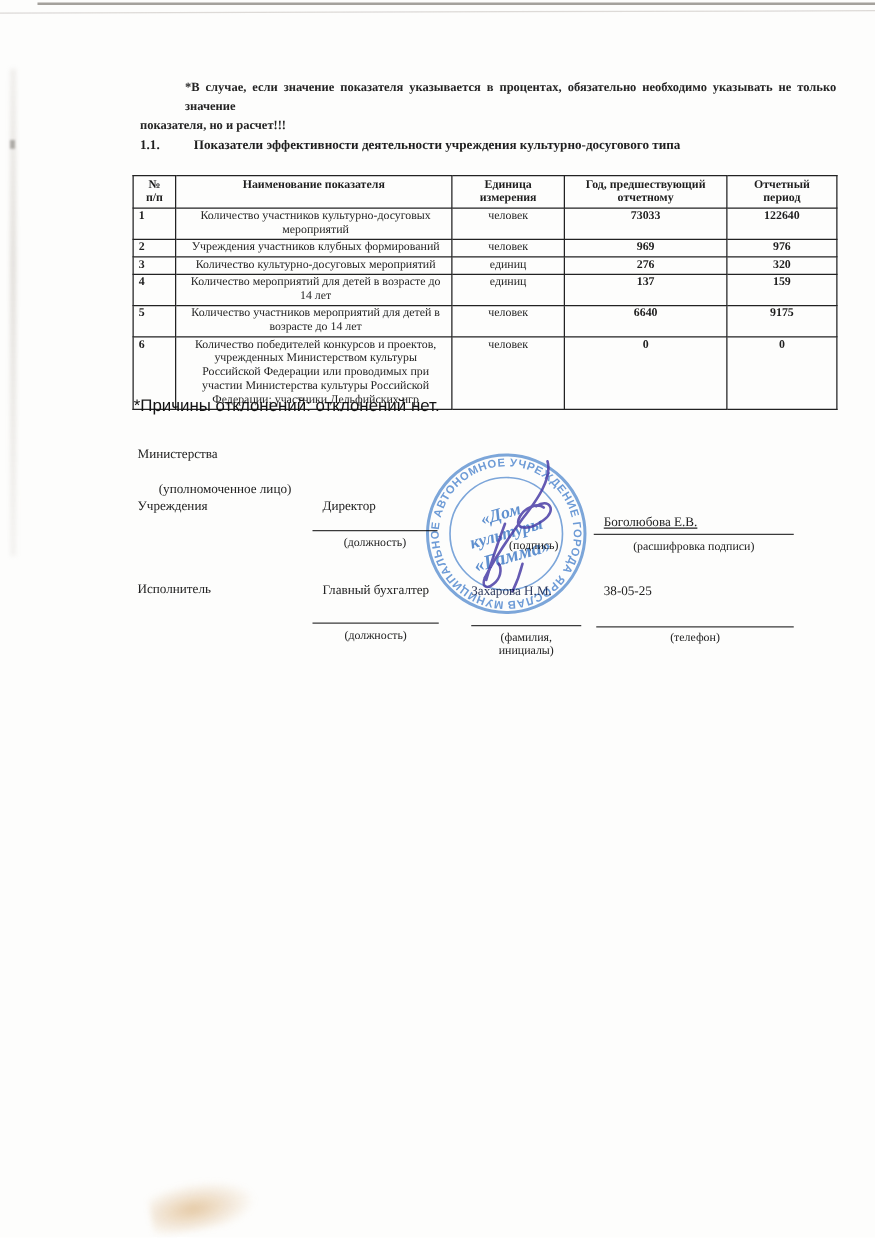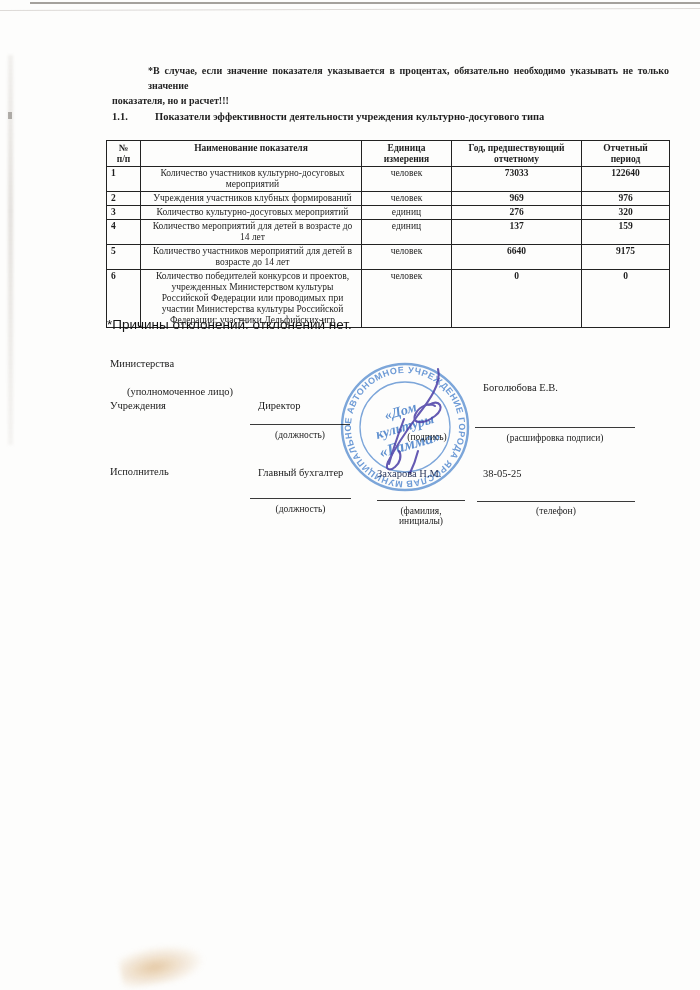--- a/index.html
+++ b/index.html
@@ -54,21 +54,21 @@
   .deviations { left:107px; top:317px; font-family:"Liberation Sans", sans-serif; font-size:13.5px; color:#141414; }
 
   
   .sig { font-size:10.5px; color:#222; }
   .cap { font-size:9.5px; color:#222; text-align:center; }
   .sline { height:1px; background:#3a3a3a; }
   .lbl-head   { left:110px; top:358px; }
   .lbl-auth   { left:127px; top:386px; }
   .lbl-inst   { left:110px; top:400px; }
   .val-pos1   { left:258px; top:400px; }
-  .val-name1  { left:483px; top:382px; }
+  .val-name1  { left:483px; top:413px;text-decoration:underline; }
   .line-pos1  { left:250px; top:424px; width:100px; }
   .cap-pos1   { left:250px; top:430px; width:100px; }
   .cap-sign   { left:377px; top:432px; width:100px; }
   .line-dec1  { left:475px; top:427px; width:160px; }
   .cap-dec1   { left:475px; top:433px; width:160px; }
   .lbl-exec   { left:110px; top:466px; }
   .val-pos2   { left:258px; top:467px; }
   .val-name2  { left:377px; top:468px; color:#2e3a5e; }
   .val-phone  { left:483px; top:468px; }
   .line-pos2  { left:250px; top:498px; width:101px; }

